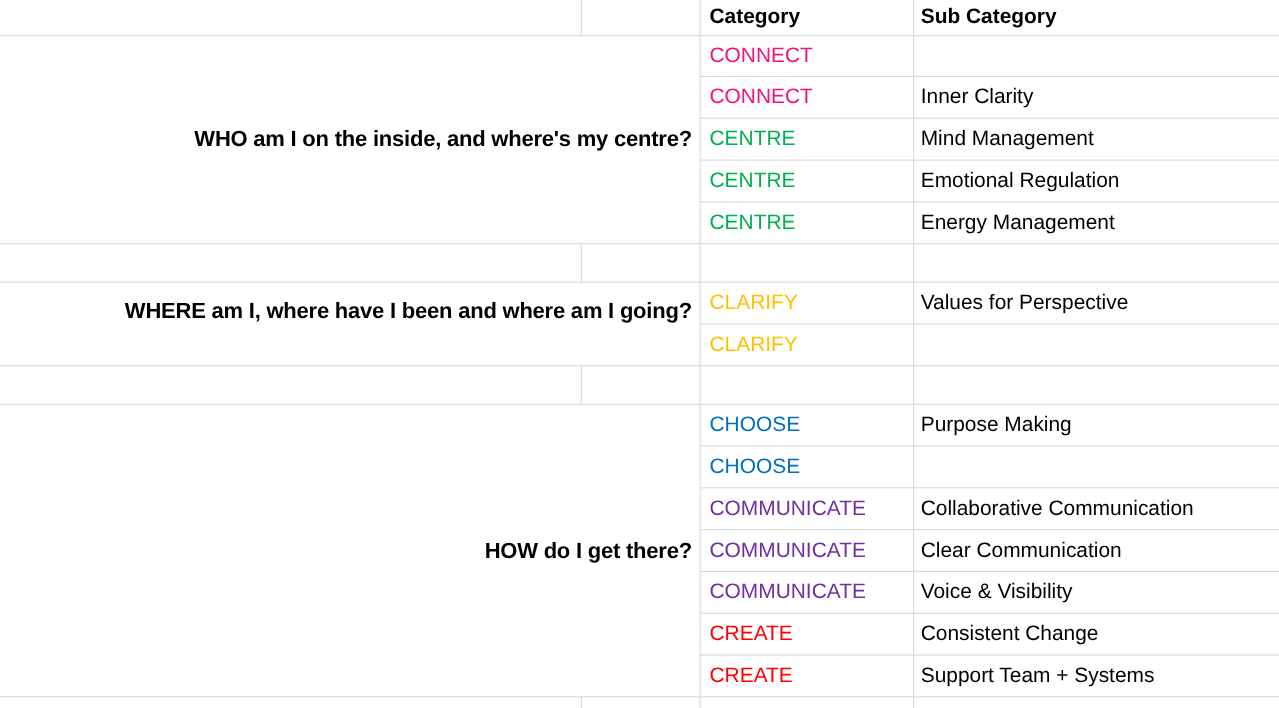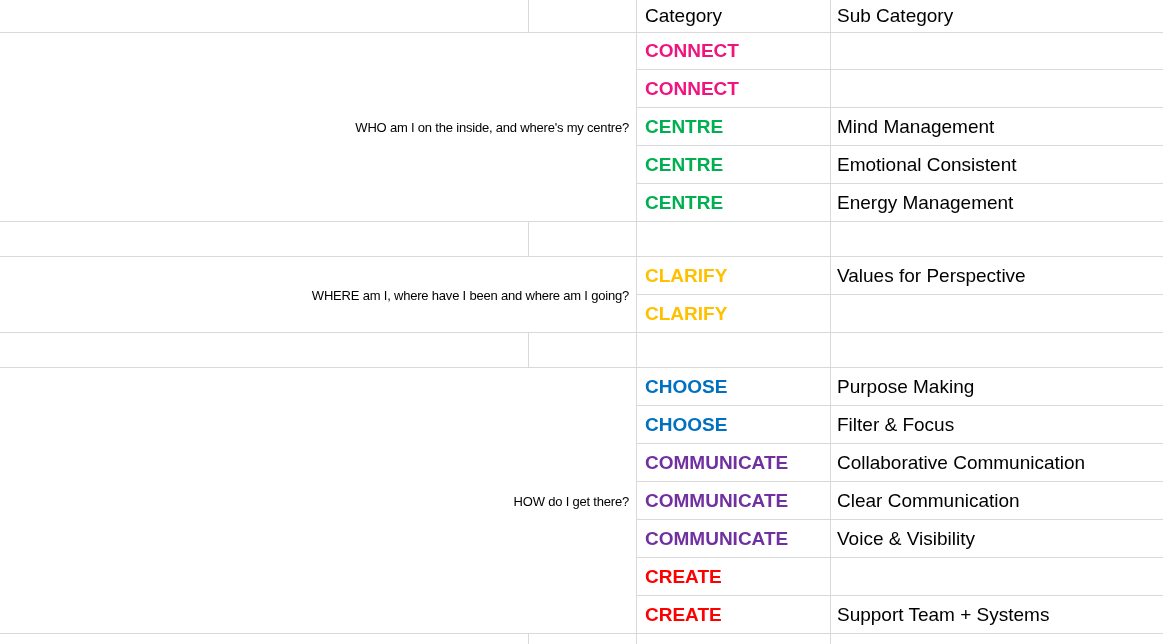--- a/index.html
+++ b/index.html
@@ -14,39 +14,39 @@
   .vline-b { left:830px; }
   .hline { position:absolute; left:0; width:636px; height:1px; background:#d9d9d9; }
   .hl-1 { top:32px; } .hl-2 { top:221px; } .hl-3 { top:256px; }
   .hl-4 { top:332px; } .hl-5 { top:367px; } .hl-6 { top:633px; }
   .stub { position:absolute; left:528px; width:1px; background:#d9d9d9; }
   .st-1 { top:0; height:33px; } .st-2 { top:221px; height:36px; }
   .st-3 { top:332px; height:36px; } .st-4 { top:633px; height:11px; }
 
   
   .question { position:absolute; left:0; width:633px; display:flex; align-items:center;
-              justify-content:flex-end; padding-right:4px; font-weight:normal; font-size:13px;
+              justify-content:flex-end; padding-right:4px; font-weight:bold; font-size:20px;
               letter-spacing:-0.2px; white-space:nowrap; }
   .q1 { top:33px;  height:189px; }
-  .q2 { top:257px; height:76px; }
+  .q2 { top:245px; height:76px; }
   .q3 { top:368px; height:266px; }
 
   
   .table { position:absolute; left:636px; top:0; width:527px; }
   .r { display:flex; border-bottom:1px solid #d9d9d9; }
   .rh-header { height:33px; }
   .rh-37 { height:37px; }
   .rh-38 { height:38px; }
   .rh-sep { height:35px; }
   .rh-tail { height:10px; border-bottom:none; }
   .cell { display:flex; align-items:center; font-size:19px; white-space:nowrap; overflow:hidden; }
   .c-cat { width:194px; padding-left:9px; }
   .c-sub { flex:1; padding-left:7px;text-align:right; }
-  .bold { font-weight:normal; }
-  .cat-val { font-weight:bold; }
+  .bold { font-weight:bold; }
+  .cat-val { font-weight:normal; }
 </style>
 </head>
 <body>
 
 <div class="sheet">
 
   <div class="vline vline-a"></div>
   <div class="vline vline-b"></div>
   <div class="hline hl-1"></div>
   <div class="hline hl-2"></div>
@@ -68,28 +68,29 @@
     <div class="r rh-header">
       <div class="cell c-cat bold">Category</div>
       <div class="cell c-sub bold">Sub Category</div>
     </div>
 
     <div class="r rh-37">
       <div class="cell c-cat cat-val" style="color: rgb(240, 20, 126);">CONNECT</div>
     </div>
     <div class="r rh-38">
       <div class="cell c-cat cat-val" style="color: rgb(240, 20, 126);">CONNECT</div>
+      <div class="cell c-sub">Inner Clarity</div>
     </div>
     <div class="r rh-38">
       <div class="cell c-cat cat-val" style="color: rgb(0, 176, 80);">CENTRE</div>
       <div class="cell c-sub">Mind Management</div>
     </div>
     <div class="r rh-38">
       <div class="cell c-cat cat-val" style="color: rgb(0, 176, 80);">CENTRE</div>
-      <div class="cell c-sub">Emotional Consistent</div>
+      <div class="cell c-sub">Emotional Regulation</div>
     </div>
     <div class="r rh-38">
       <div class="cell c-cat cat-val" style="color: rgb(0, 176, 80);">CENTRE</div>
       <div class="cell c-sub">Energy Management</div>
     </div>
 
     <div class="r rh-sep">
       <div class="cell c-cat"></div>
       <div class="cell c-sub"></div>
     </div>
@@ -106,36 +107,36 @@
       <div class="cell c-cat"></div>
       <div class="cell c-sub"></div>
     </div>
 
     <div class="r rh-38">
       <div class="cell c-cat cat-val" style="color: rgb(0, 112, 192);">CHOOSE</div>
       <div class="cell c-sub">Purpose Making</div>
     </div>
     <div class="r rh-38">
       <div class="cell c-cat cat-val" style="color: rgb(0, 112, 192);">CHOOSE</div>
-      <div class="cell c-sub">Filter &amp; Focus</div>
     </div>
     <div class="r rh-38">
       <div class="cell c-cat cat-val" style="color: rgb(112, 48, 160);">COMMUNICATE</div>
       <div class="cell c-sub">Collaborative Communication</div>
     </div>
     <div class="r rh-38">
       <div class="cell c-cat cat-val" style="color: rgb(112, 48, 160);">COMMUNICATE</div>
       <div class="cell c-sub">Clear Communication</div>
     </div>
     <div class="r rh-38">
       <div class="cell c-cat cat-val" style="color: rgb(112, 48, 160);">COMMUNICATE</div>
       <div class="cell c-sub">Voice &amp; Visibility</div>
     </div>
     <div class="r rh-38">
       <div class="cell c-cat cat-val" style="color: rgb(255, 0, 0);">CREATE</div>
+      <div class="cell c-sub">Consistent Change</div>
     </div>
     <div class="r rh-38">
       <div class="cell c-cat cat-val" style="color: rgb(255, 0, 0);">CREATE</div>
       <div class="cell c-sub">Support Team + Systems</div>
     </div>
 
     <div class="r rh-tail">
       <div class="cell c-cat"></div>
       <div class="cell c-sub"></div>
     </div>

